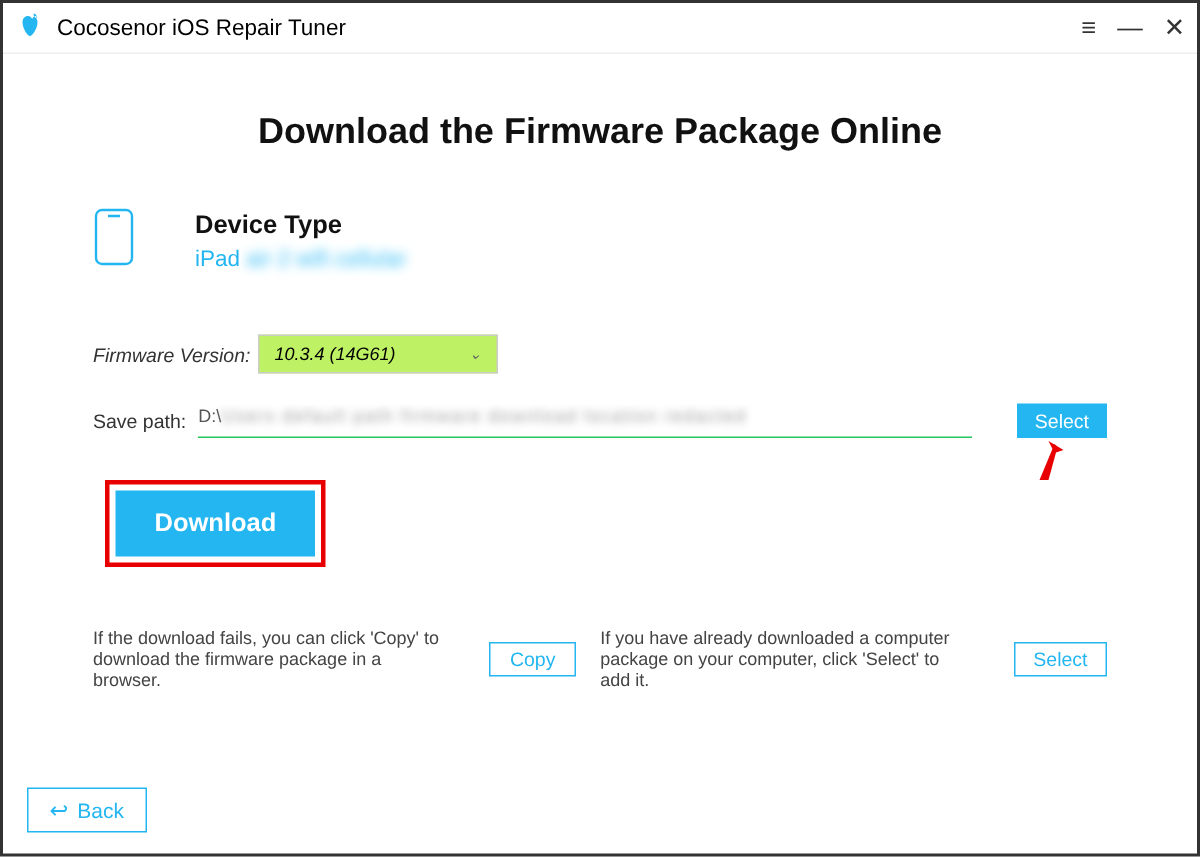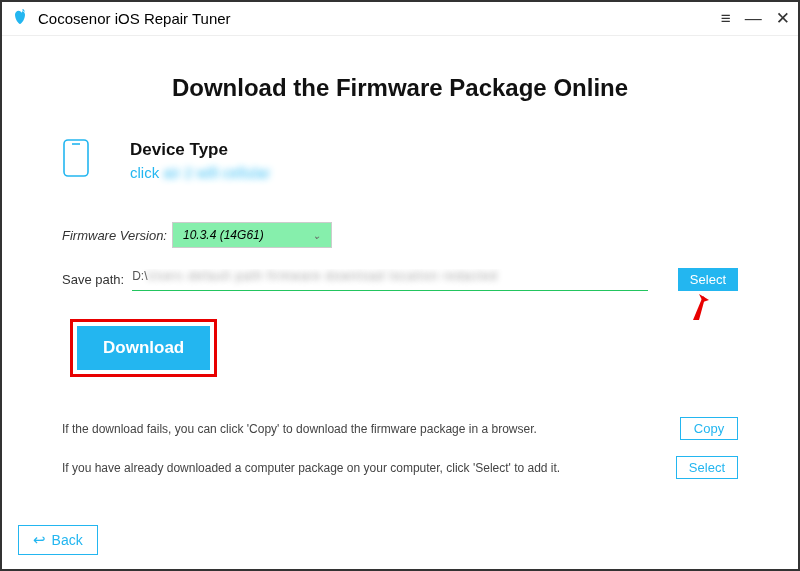--- a/index.html
+++ b/index.html
@@ -12,30 +12,30 @@
 .content { padding: 0 60px; }
 .page-title { text-align: center; font-size: 24px; font-weight: bold; color: #111; margin: 38px 0 36px; }
 .device-row { display: flex; align-items: center; margin-bottom: 40px; gap: 28px; }
 .phone-icon-wrap { margin-right: 12px; }
 .phone-icon-svg { stroke: #23b6f0; fill: none; stroke-width: 1.6; }
 .device-label { font-size: 17px; font-weight: bold; color: #111; margin-bottom: 4px; }
 .device-model { font-size: 15px; color: #23b6f0; }
 .blurred { color: transparent; text-shadow: 0 0 7px #23b6f0; }
 .form-row { display: flex; align-items: center; margin-bottom: 20px; font-style: italic; }
 .form-label { font-size: 13px; color: #333; width: 110px; }
-.select-box { display: flex; align-items: center; justify-content: space-between; border: 1px solid #ccc; background: #86efac; width: 160px; height: 26px; padding: 0 10px; font-size: 12px; cursor: pointer; text-align: center; }
+.select-box { display: flex; align-items: center; justify-content: space-between; border: 1px solid #ccc; background: #bef264; width: 160px; height: 26px; padding: 0 10px; font-size: 12px; cursor: pointer; text-align: center; }
 .chevron { font-size: 10px; color: #666; }
 .save-row { display: flex; align-items: center; margin-bottom: 28px; }
 .save-label { font-size: 13px; color: #333; margin-right: 8px; }
 .path-box { flex: 1; border-bottom: 1px solid #22c55e; height: 22px; font-size: 12px; color: #555; overflow: hidden; white-space: nowrap; padding-bottom: 2px; }
 .path-blur { color: transparent; text-shadow: 0 0 6px #999; letter-spacing: 1px; }
 .btn-select-main { background: #23b6f0; color: #fff; border: none; padding: 4px 12px; font-size: 13px; cursor: pointer; margin-left: 30px; }
 .btn-download-wrap { display: inline-block; border: 3px solid #e80000; padding: 4px; margin-left: 8px; margin-bottom: 40px; }
 .btn-download { background: #23b6f0; color: #fff; border: none; padding: 12px 26px; font-size: 17px; cursor: pointer; font-weight: 700; }
-.hints { font-size: 12px; color: #444; display: flex; flex-direction: column; gap: 16px; }
+.hints { font-size: 12px; color: #444; display: flex; flex-direction: row; gap: 16px; }
 .hint-row { display: flex; align-items: center; }
 .hint-text { flex: 1; }
 .btn-outline { border: 1px solid #23b6f0; color: #23b6f0; background: #fff; padding: 3px 12px; font-size: 13px; cursor: pointer; margin-left: 30px; min-width: 58px; text-align: center; }
 .footer { position: absolute; bottom: 14px; left: 16px; }
 .btn-back { border: 1px solid #23b6f0; color: #23b6f0; background: #fff; padding: 5px 14px; font-size: 14px; cursor: pointer; display: flex; align-items: center; gap: 6px; }
 .back-arrow { font-size: 15px; }
 .red-arrow { position: absolute; left: 687px; top: 290px; width: 24px; height: 28px; }
 </style>
 </head>
 <body>
@@ -60,21 +60,21 @@
   <div class="device-row">
     <span class="phone-icon-wrap">
       <svg class="phone-icon-svg" width="28" height="40" viewBox="0 0 28 40">
           <rect x="2" y="2" width="24" height="36" rx="4"></rect>
           <line x1="10" y1="6" x2="18" y2="6"></line>
         </svg>
     </span>
     <div>
       <div class="device-label">Device Type</div>
       <div class="device-model">
-        <span>click</span>
+        <span>iPad</span>
         <span class="blurred">air 2 wifi cellular</span>
       </div>
     </div>
   </div>
 
   <div class="form-row">
     <span class="form-label">Firmware Version:</span>
     <div class="select-box">
       <span>10.3.4 (14G61)</span>
       <span class="chevron">⌄</span>

